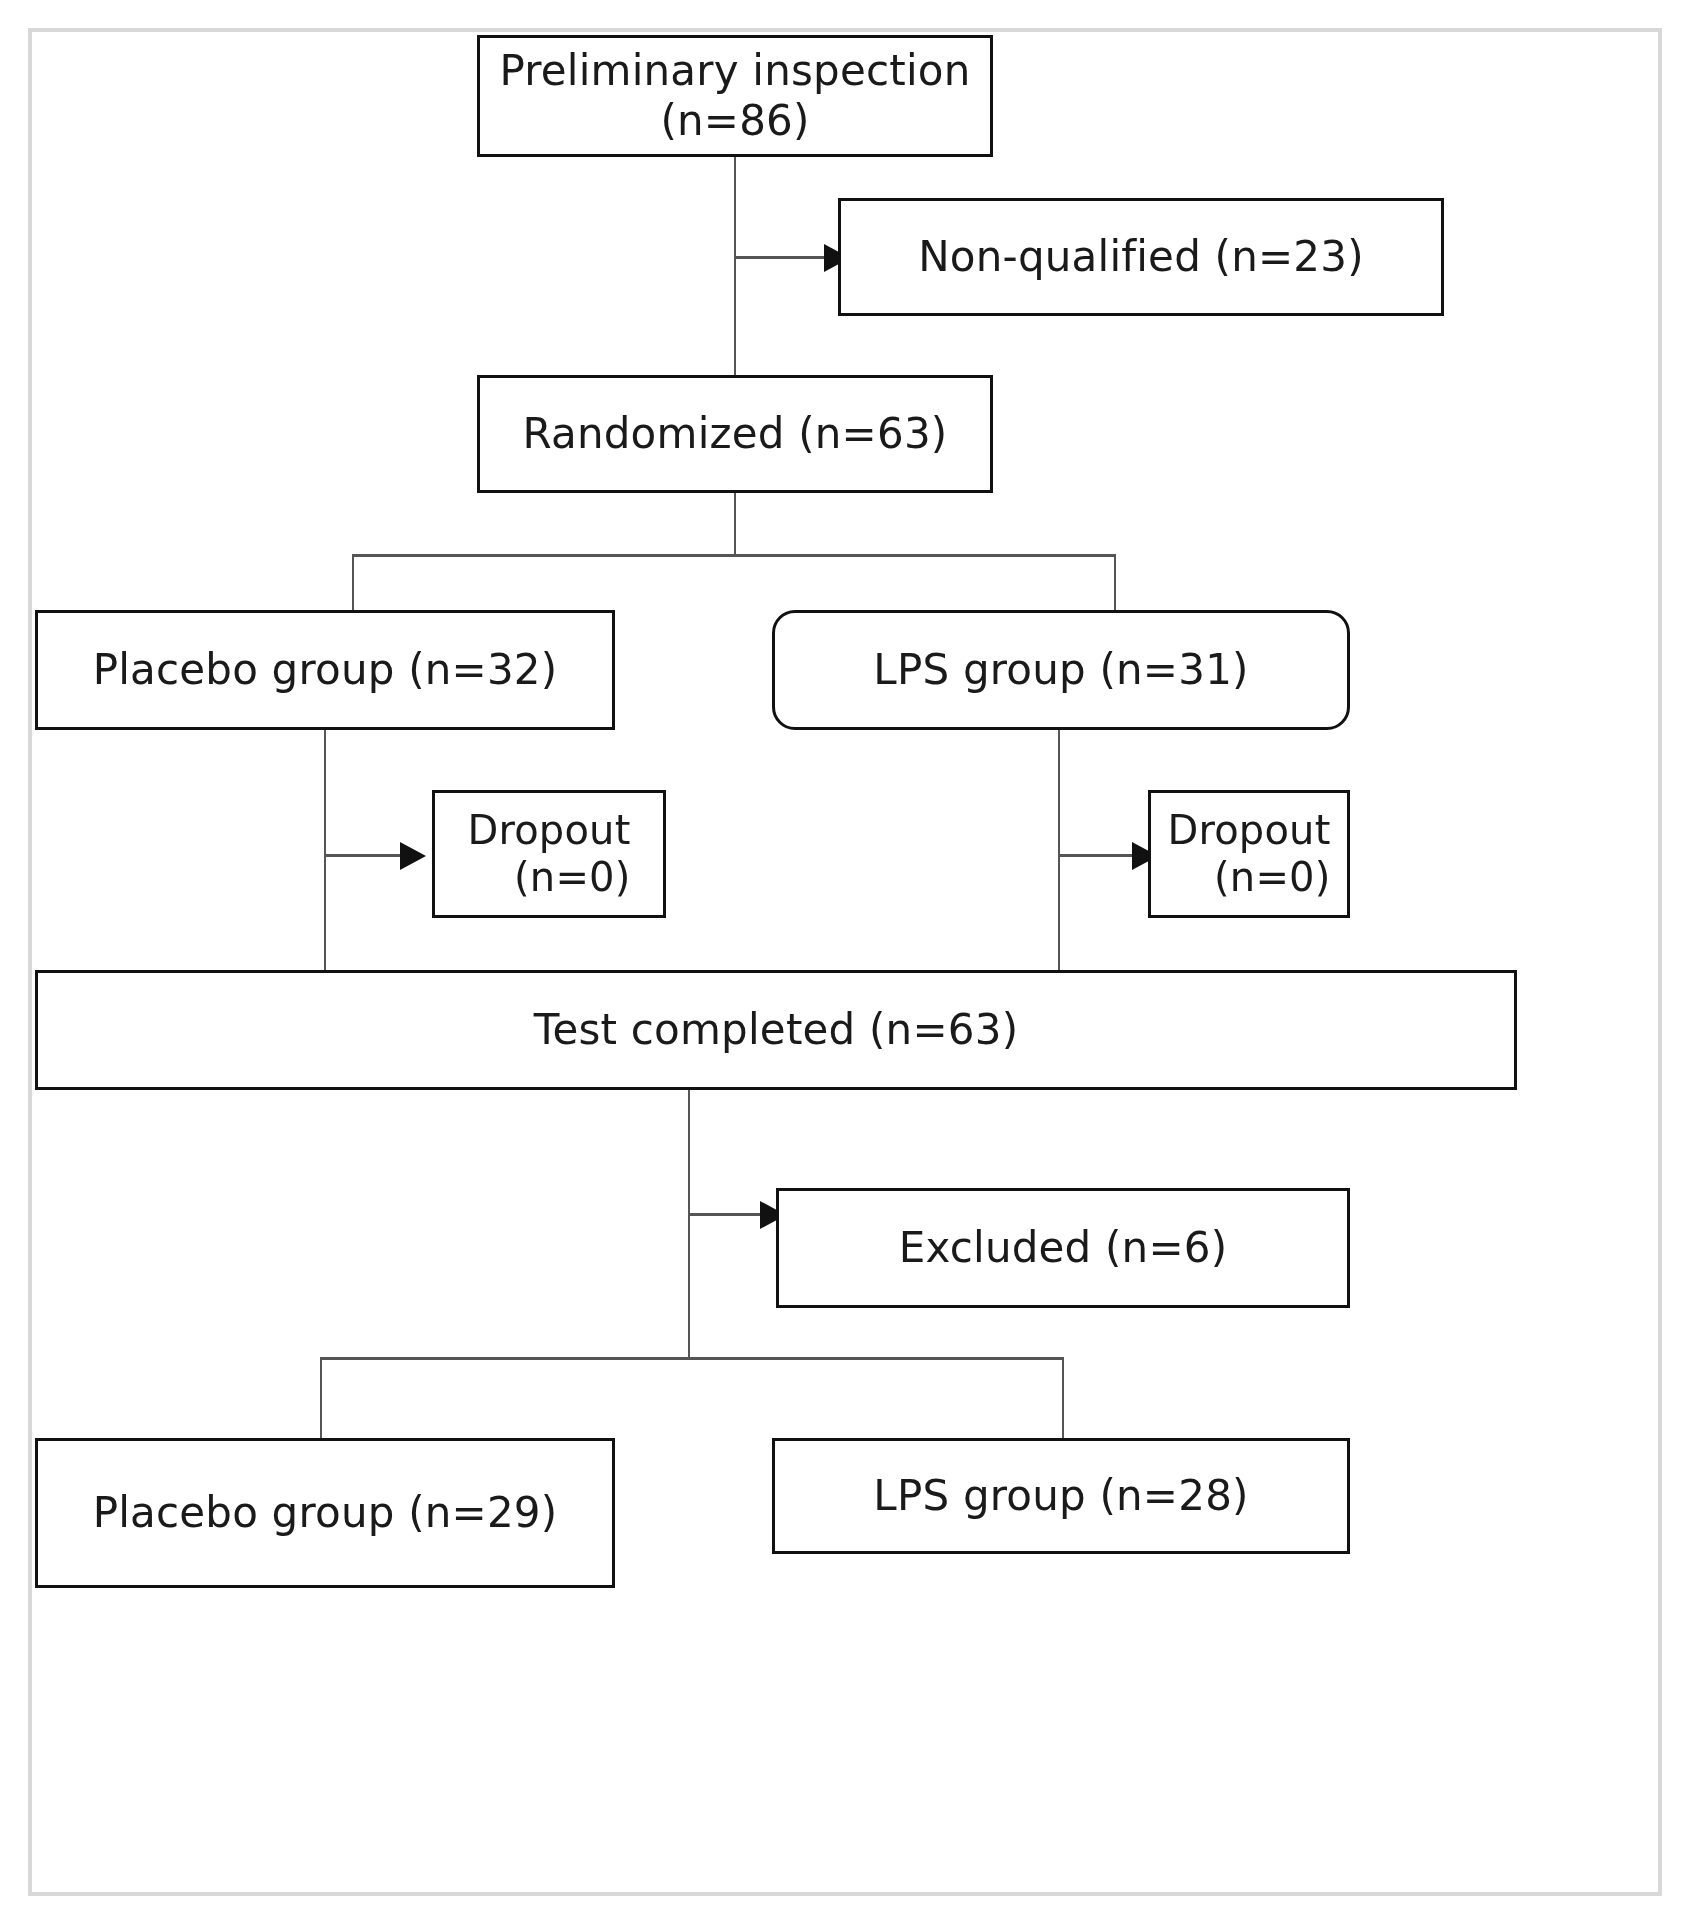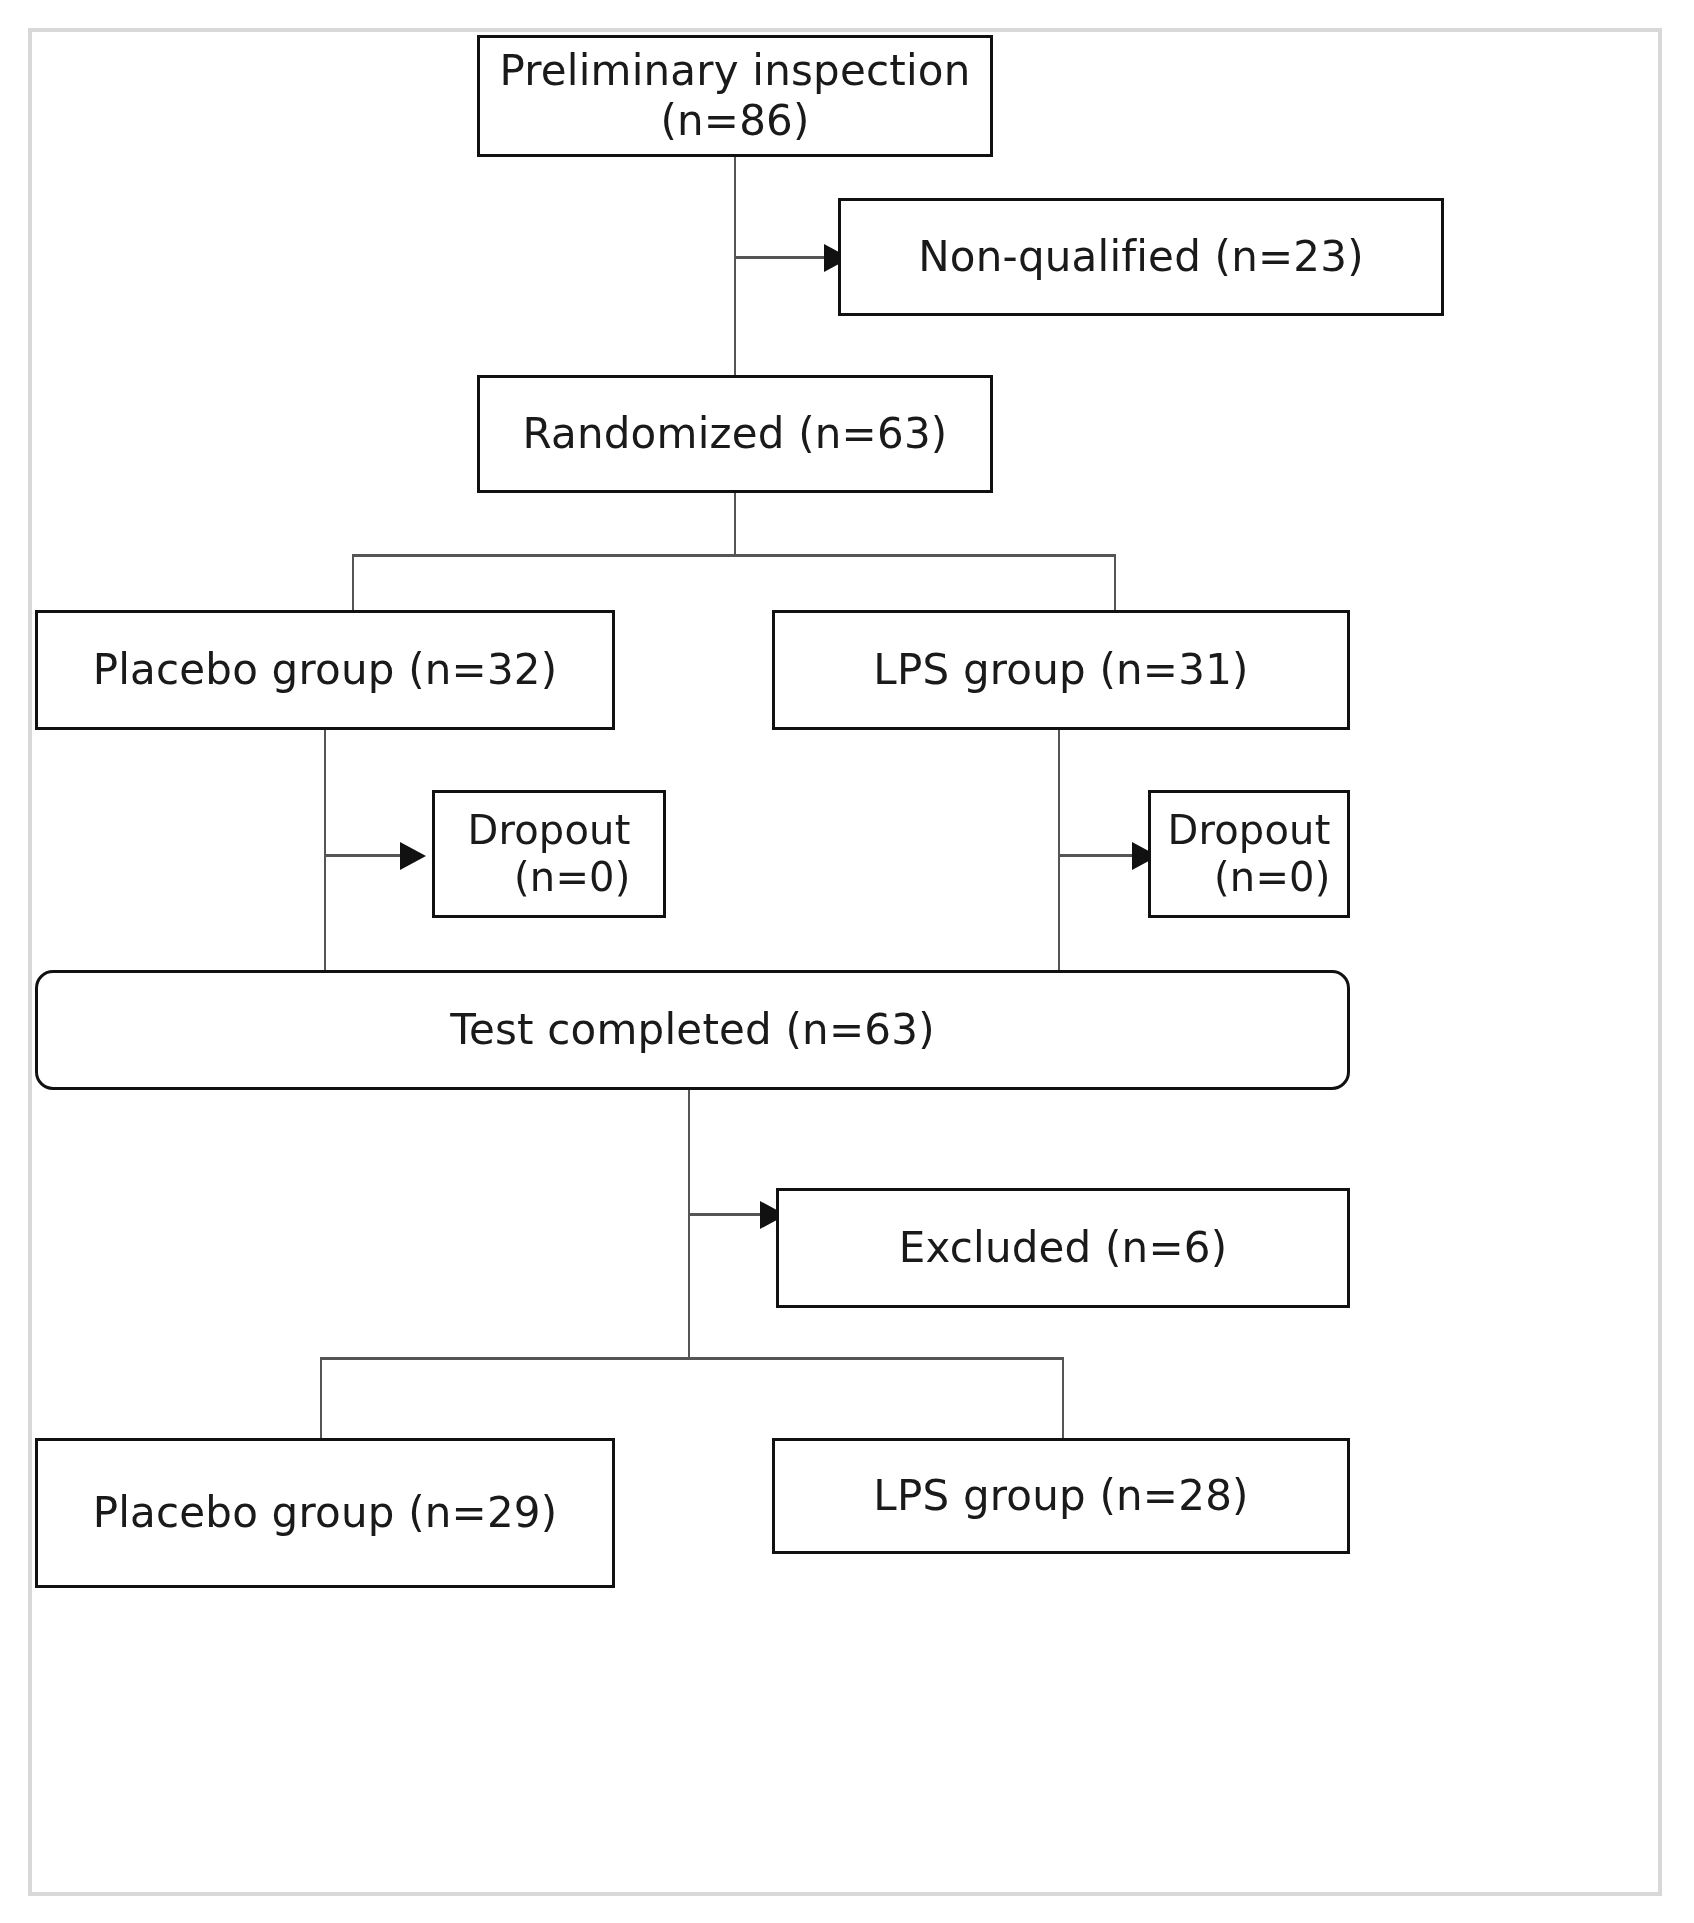--- a/index.html
+++ b/index.html
@@ -103,21 +103,21 @@
 
   <div class="vline thin" style="left:734px; top:493px; width:2px; height:62px;"></div>
   <div class="hline thin" style="left:352px; top:554px; width:764px; height:3px;"></div>
   <div class="vline thin" style="left:352px; top:554px; width:2px; height:58px;"></div>
   <div class="vline thin" style="left:1114px; top:554px; width:2px; height:58px;"></div>
 
   <div class="node" style="left:35px; top:610px; width:580px; height:120px;">
     <span class="label">Placebo group (n=32)</span>
   </div>
 
-  <div class="node" style="left:772px; top:610px; width:578px; height:120px;">
+  <div class="node" style="left:772px; top:610px; width:578px; height:120px;border-radius:23px;">
     <span class="label">LPS group (n=31)</span>
   </div>
 
   <div class="vline thin" style="left:324px; top:730px; width:2px; height:242px;"></div>
   <div class="vline thin" style="left:1058px; top:730px; width:2px; height:242px;"></div>
 
   <div class="hline thin" style="left:326px; top:854px; width:84px; height:3px;"></div>
   <div class="arrowhead" style="left:400px; top:842px;"></div>
 
   <div class="hline thin" style="left:1060px; top:854px; width:82px; height:3px;"></div>
@@ -126,21 +126,21 @@
   <div class="node small" style="left:432px; top:790px; width:234px; height:128px;">
     <span class="label">Dropout
 (n=0)</span>
   </div>
 
   <div class="node small" style="left:1148px; top:790px; width:202px; height:128px;">
     <span class="label">Dropout
 (n=0)</span>
   </div>
 
-  <div class="node" style="left:35px; top:970px; width:1315px; height:120px;border-radius:18px;">
+  <div class="node" style="left:35px; top:970px; width:1482px; height:120px;">
     <span class="label">Test completed (n=63)</span>
   </div>
 
   <div class="vline thin" style="left:688px; top:1090px; width:2px; height:268px;"></div>
 
   <div class="hline thin" style="left:690px; top:1213px; width:80px; height:3px;"></div>
   <div class="arrowhead" style="left:760px; top:1201px;"></div>
 
   <div class="node" style="left:776px; top:1152px; width:574px; height:120px;margin-top:36px;">
     <span class="label">Excluded (n=6)</span>

